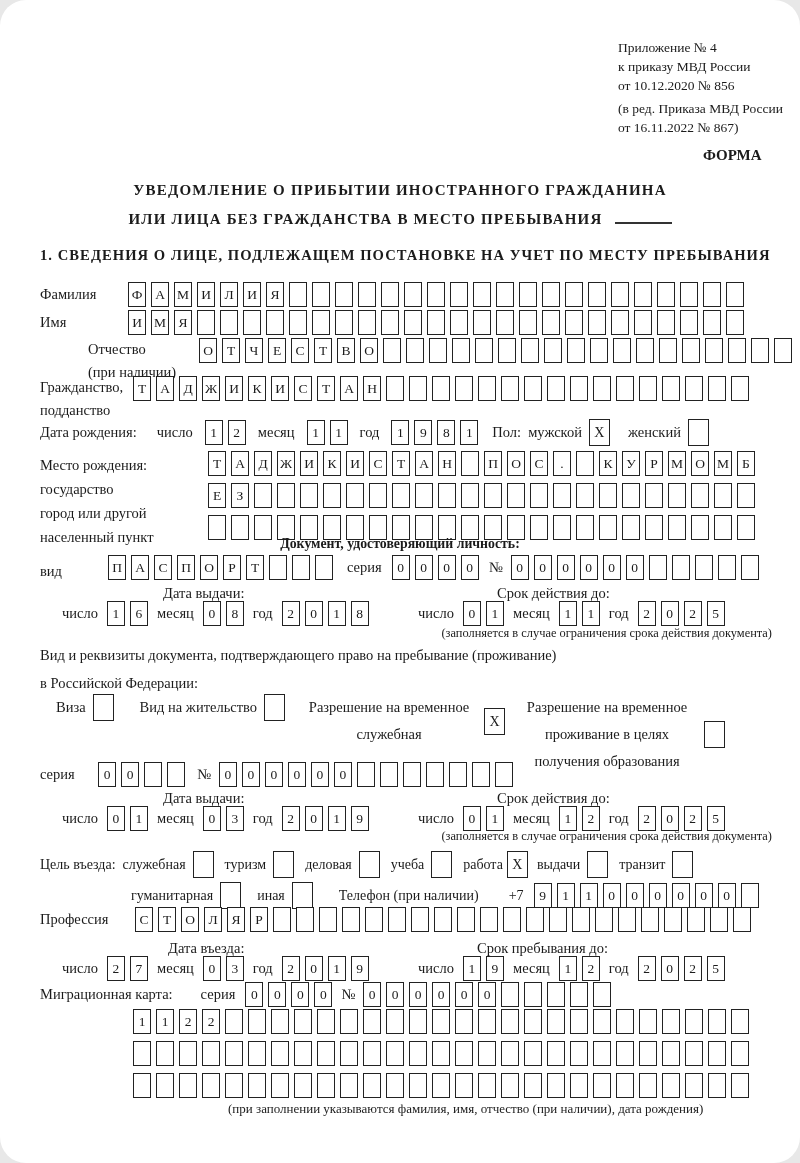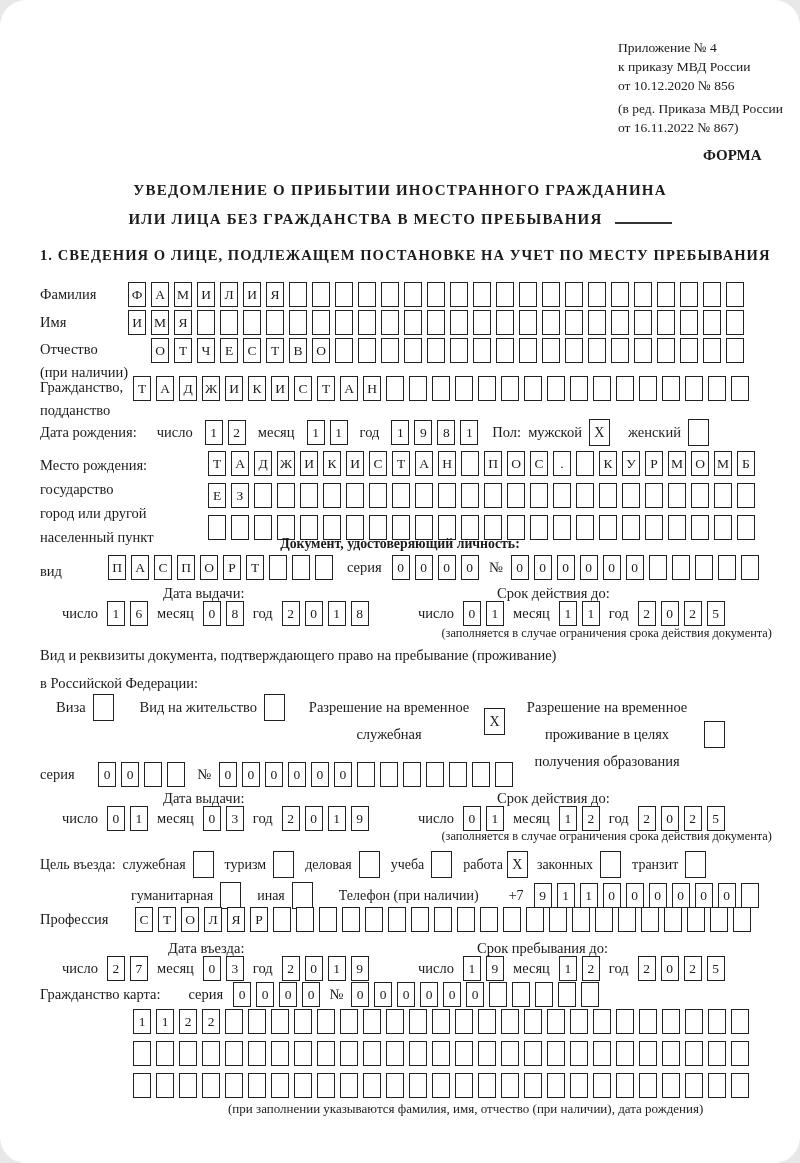--- a/index.html
+++ b/index.html
@@ -117,21 +117,21 @@
         <span class="cell"></span>
         <span class="cell"></span>
         <span class="cell"></span>
         <span class="cell"></span>
         <span class="cell"></span>
         <span class="cell"></span>
       </span>
   </div>
 
   <div class="rowtop" style="left:40px;top:338px;">
-    <span class="lblblock" style="width:111px;">
+    <span class="lblblock" style="width:111px;margin-left:48px;">
       <span>Отчество</span>
       <span>(при наличии)</span>
     </span>
     <span class="cells">
         <span class="cell">О</span>
         <span class="cell">Т</span>
         <span class="cell">Ч</span>
         <span class="cell">Е</span>
         <span class="cell">С</span>
         <span class="cell">Т</span>
@@ -505,21 +505,21 @@
     </span>
     <span class="pair" style="margin-left:11px;">
       <span>учеба</span>
       <span class="cbx"></span>
     </span>
     <span class="pair" style="margin-left:11px;gap:4px;">
       <span>работа</span>
       <span class="cbx">X</span>
     </span>
     <span class="pair" style="margin-left:9px;">
-      <span>законных</span>
+      <span>выдачи</span>
       <span class="cbx"></span>
     </span>
     <span class="pair" style="margin-left:11px;">
       <span>транзит</span>
       <span class="cbx"></span>
     </span>
   </div>
 
   <div class="row" style="left:115px;top:882px;font-size:14px;">
     <span class="pair">
@@ -615,21 +615,21 @@
     <span>год</span>
     <span class="cells">
         <span class="cell">2</span>
         <span class="cell">0</span>
         <span class="cell">2</span>
         <span class="cell">5</span>
       </span>
   </div>
 
   <div class="row" style="left:40px;top:982px;">
-    <span>Гражданство карта:</span>
+    <span>Миграционная карта:</span>
     <span style="margin-left:28px;">серия</span>
     <span class="cells" style="margin-left:10px;">
         <span class="cell">0</span>
         <span class="cell">0</span>
         <span class="cell">0</span>
         <span class="cell">0</span>
       </span>
     <span style="margin-left:9px;">№</span>
     <span class="cells" style="margin-left:8px;">
         <span class="cell">0</span>

